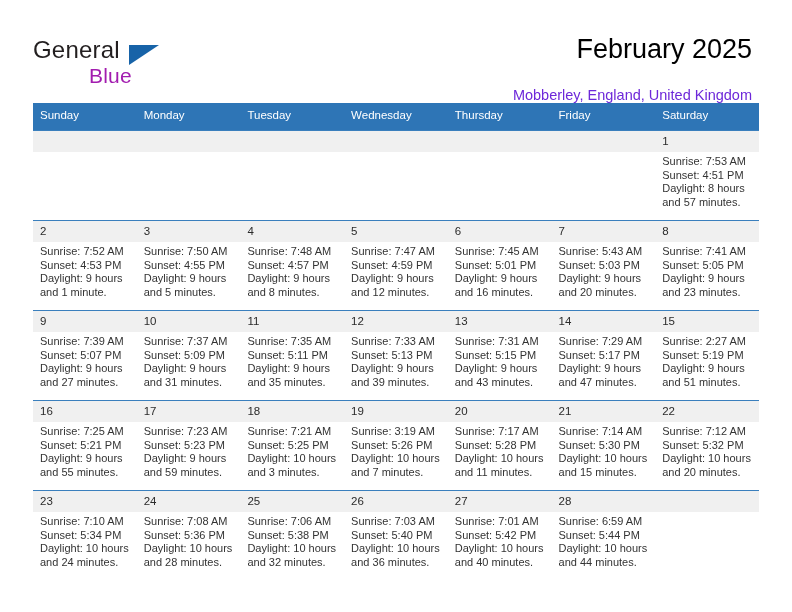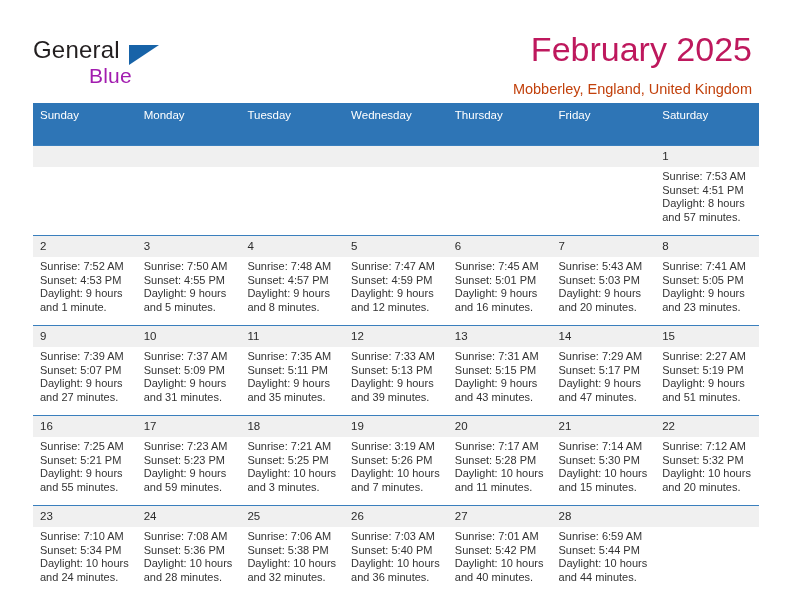--- a/index.html
+++ b/index.html
@@ -66,49 +66,49 @@
     border-bottom: 20px solid transparent;
   }
 
   .title-block {
     position: absolute;
     right: 40px;
     top: 33px;
     text-align: right;
   }
   .cal-title {
-    font-size: 34px;
-    color: #be185d;
+    font-size: 27px;
+    color: #000000;
     line-height: 32px;
     white-space: nowrap;
   }
   .cal-subtitle {
-    margin-top: 16px;
+    margin-top: 22px;
     font-size: 14.5px;
-    color: #c2410c;
+    color: #6d28d9;
     line-height: 17px;
     white-space: nowrap;
   }
 
   
   .calendar {
     position: absolute;
     left: 33px;
     top: 103px;
     width: 726px;
     border-collapse: collapse;
     table-layout: fixed;
   }
   .calendar th {
     background: #2e75b6;
     color: #ffffff;
     font-size: 11.5px;
     font-weight: normal;
     text-align: left;
-    padding: 5px 0 23px 7px;
+    padding: 5px 0 8px 7px;
     line-height: 14px;
     margin-top: 48px;
   }
   .calendar td {
     width: 103.7px;
     height: 89px;
     vertical-align: top;
     padding: 0;
     border-top: 1.5px solid #3a7fbd;
     background: #ffffff;

